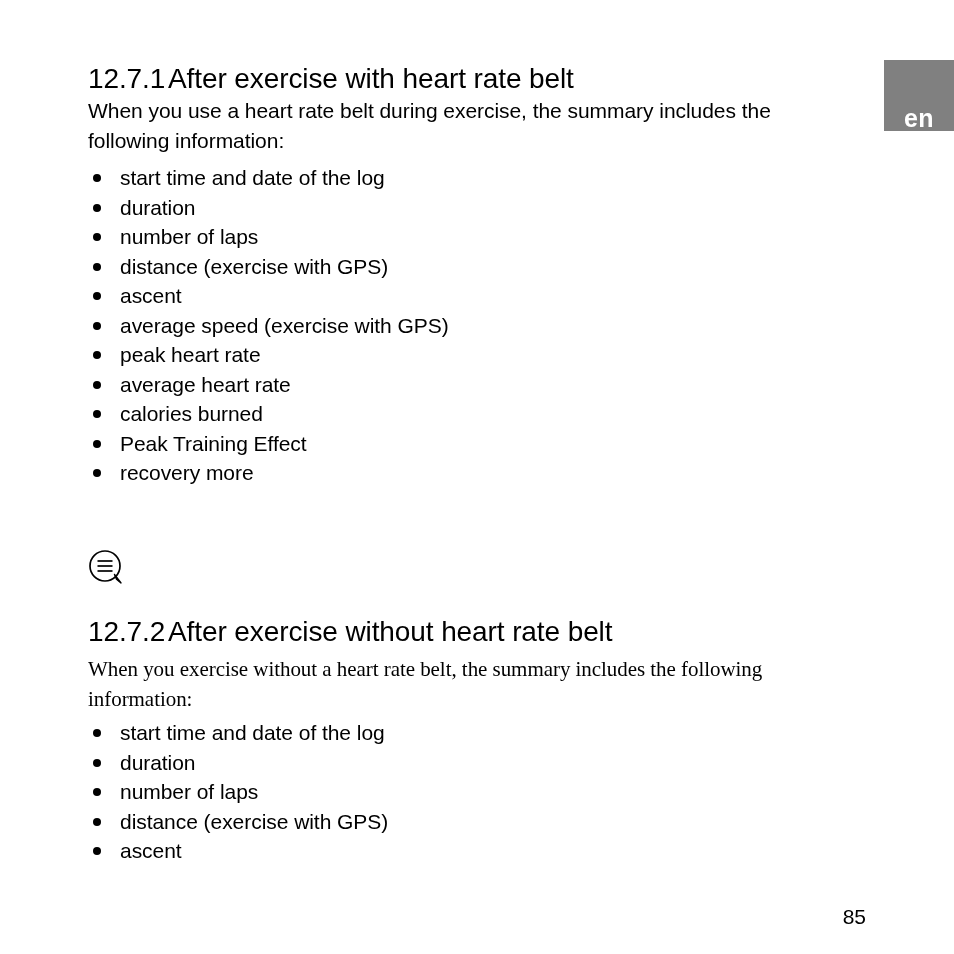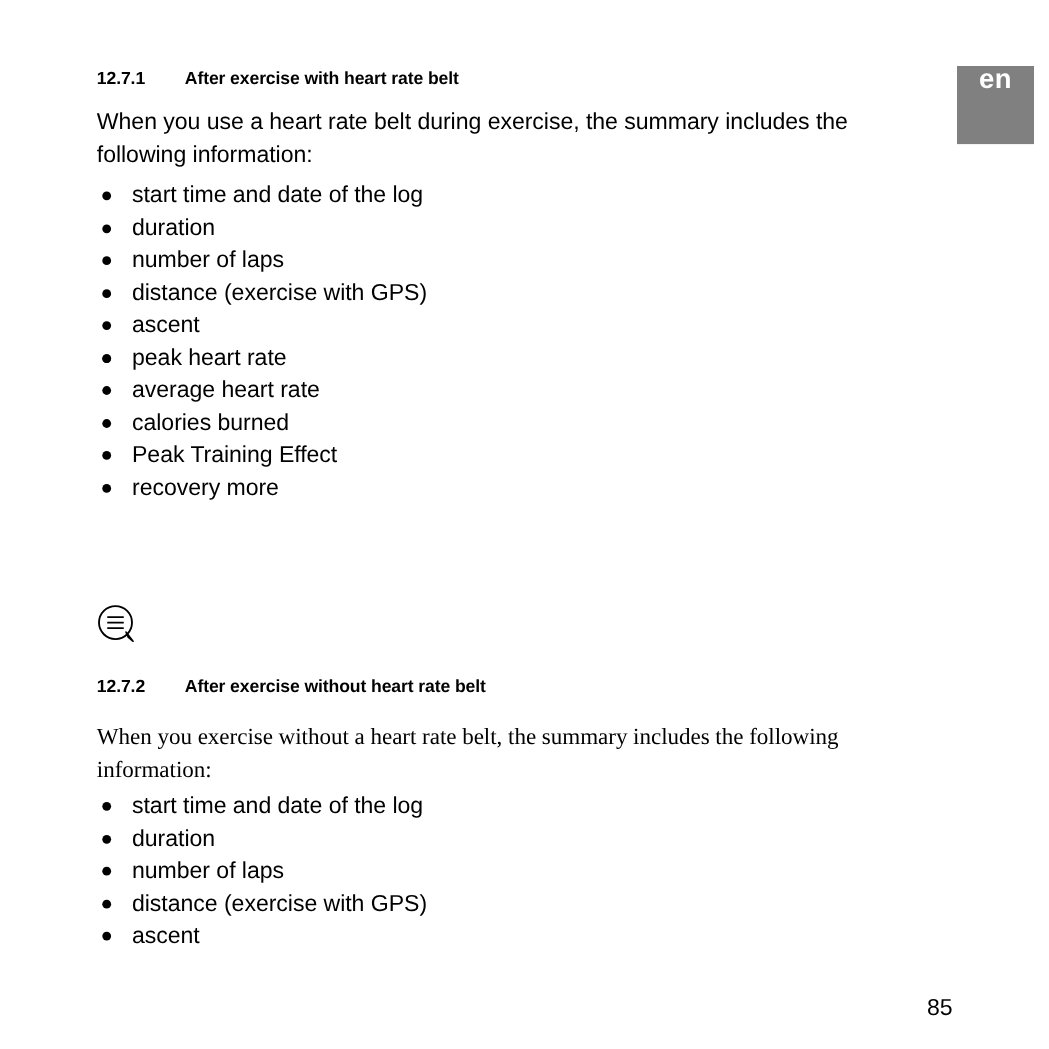--- a/index.html
+++ b/index.html
@@ -19,47 +19,47 @@
 
   .page {
     position: absolute;
     inset: 0;
   }
 
   
   .lang-tab {
     position: absolute;
     top: 60px;
-    right: 14px;
+    right: 0;
     width: 70px;
     height: 71px;
     background: #808080;
     display: flex;
-    align-items: flex-start;
+    align-items: flex-end;
     justify-content: center;
   }
   .lang-tab-label {
     color: #ffffff;
     font-size: 25px;
     font-weight: bold;
     letter-spacing: 0.5px;
     line-height: 1;
   }
 
   
   .content {
     position: absolute;
     left: 88px;
     top: 0;
     width: 770px;
   }
 
   h2.section-heading {
-    font-size: 16px;
-    font-weight: bold;
+    font-size: 28px;
+    font-weight: normal;
     margin: 0;
     padding: 0;
     line-height: 1.2;
     letter-spacing: -0.1px;
     display: flex;
     white-space: pre;
   }
   .section-number {
     display: inline-block;
     min-width: 80px;
@@ -169,20 +169,21 @@
       <li>
         <span class="bullet-dot"></span>
         <span>distance (exercise with GPS)</span>
       </li>
       <li>
         <span class="bullet-dot"></span>
         <span>ascent</span>
       </li>
       <li>
         <span class="bullet-dot"></span>
+        <span>average speed (exercise with GPS)</span>
       </li>
       <li>
         <span class="bullet-dot"></span>
         <span>peak heart rate</span>
       </li>
       <li>
         <span class="bullet-dot"></span>
         <span>average heart rate</span>
       </li>
       <li>

